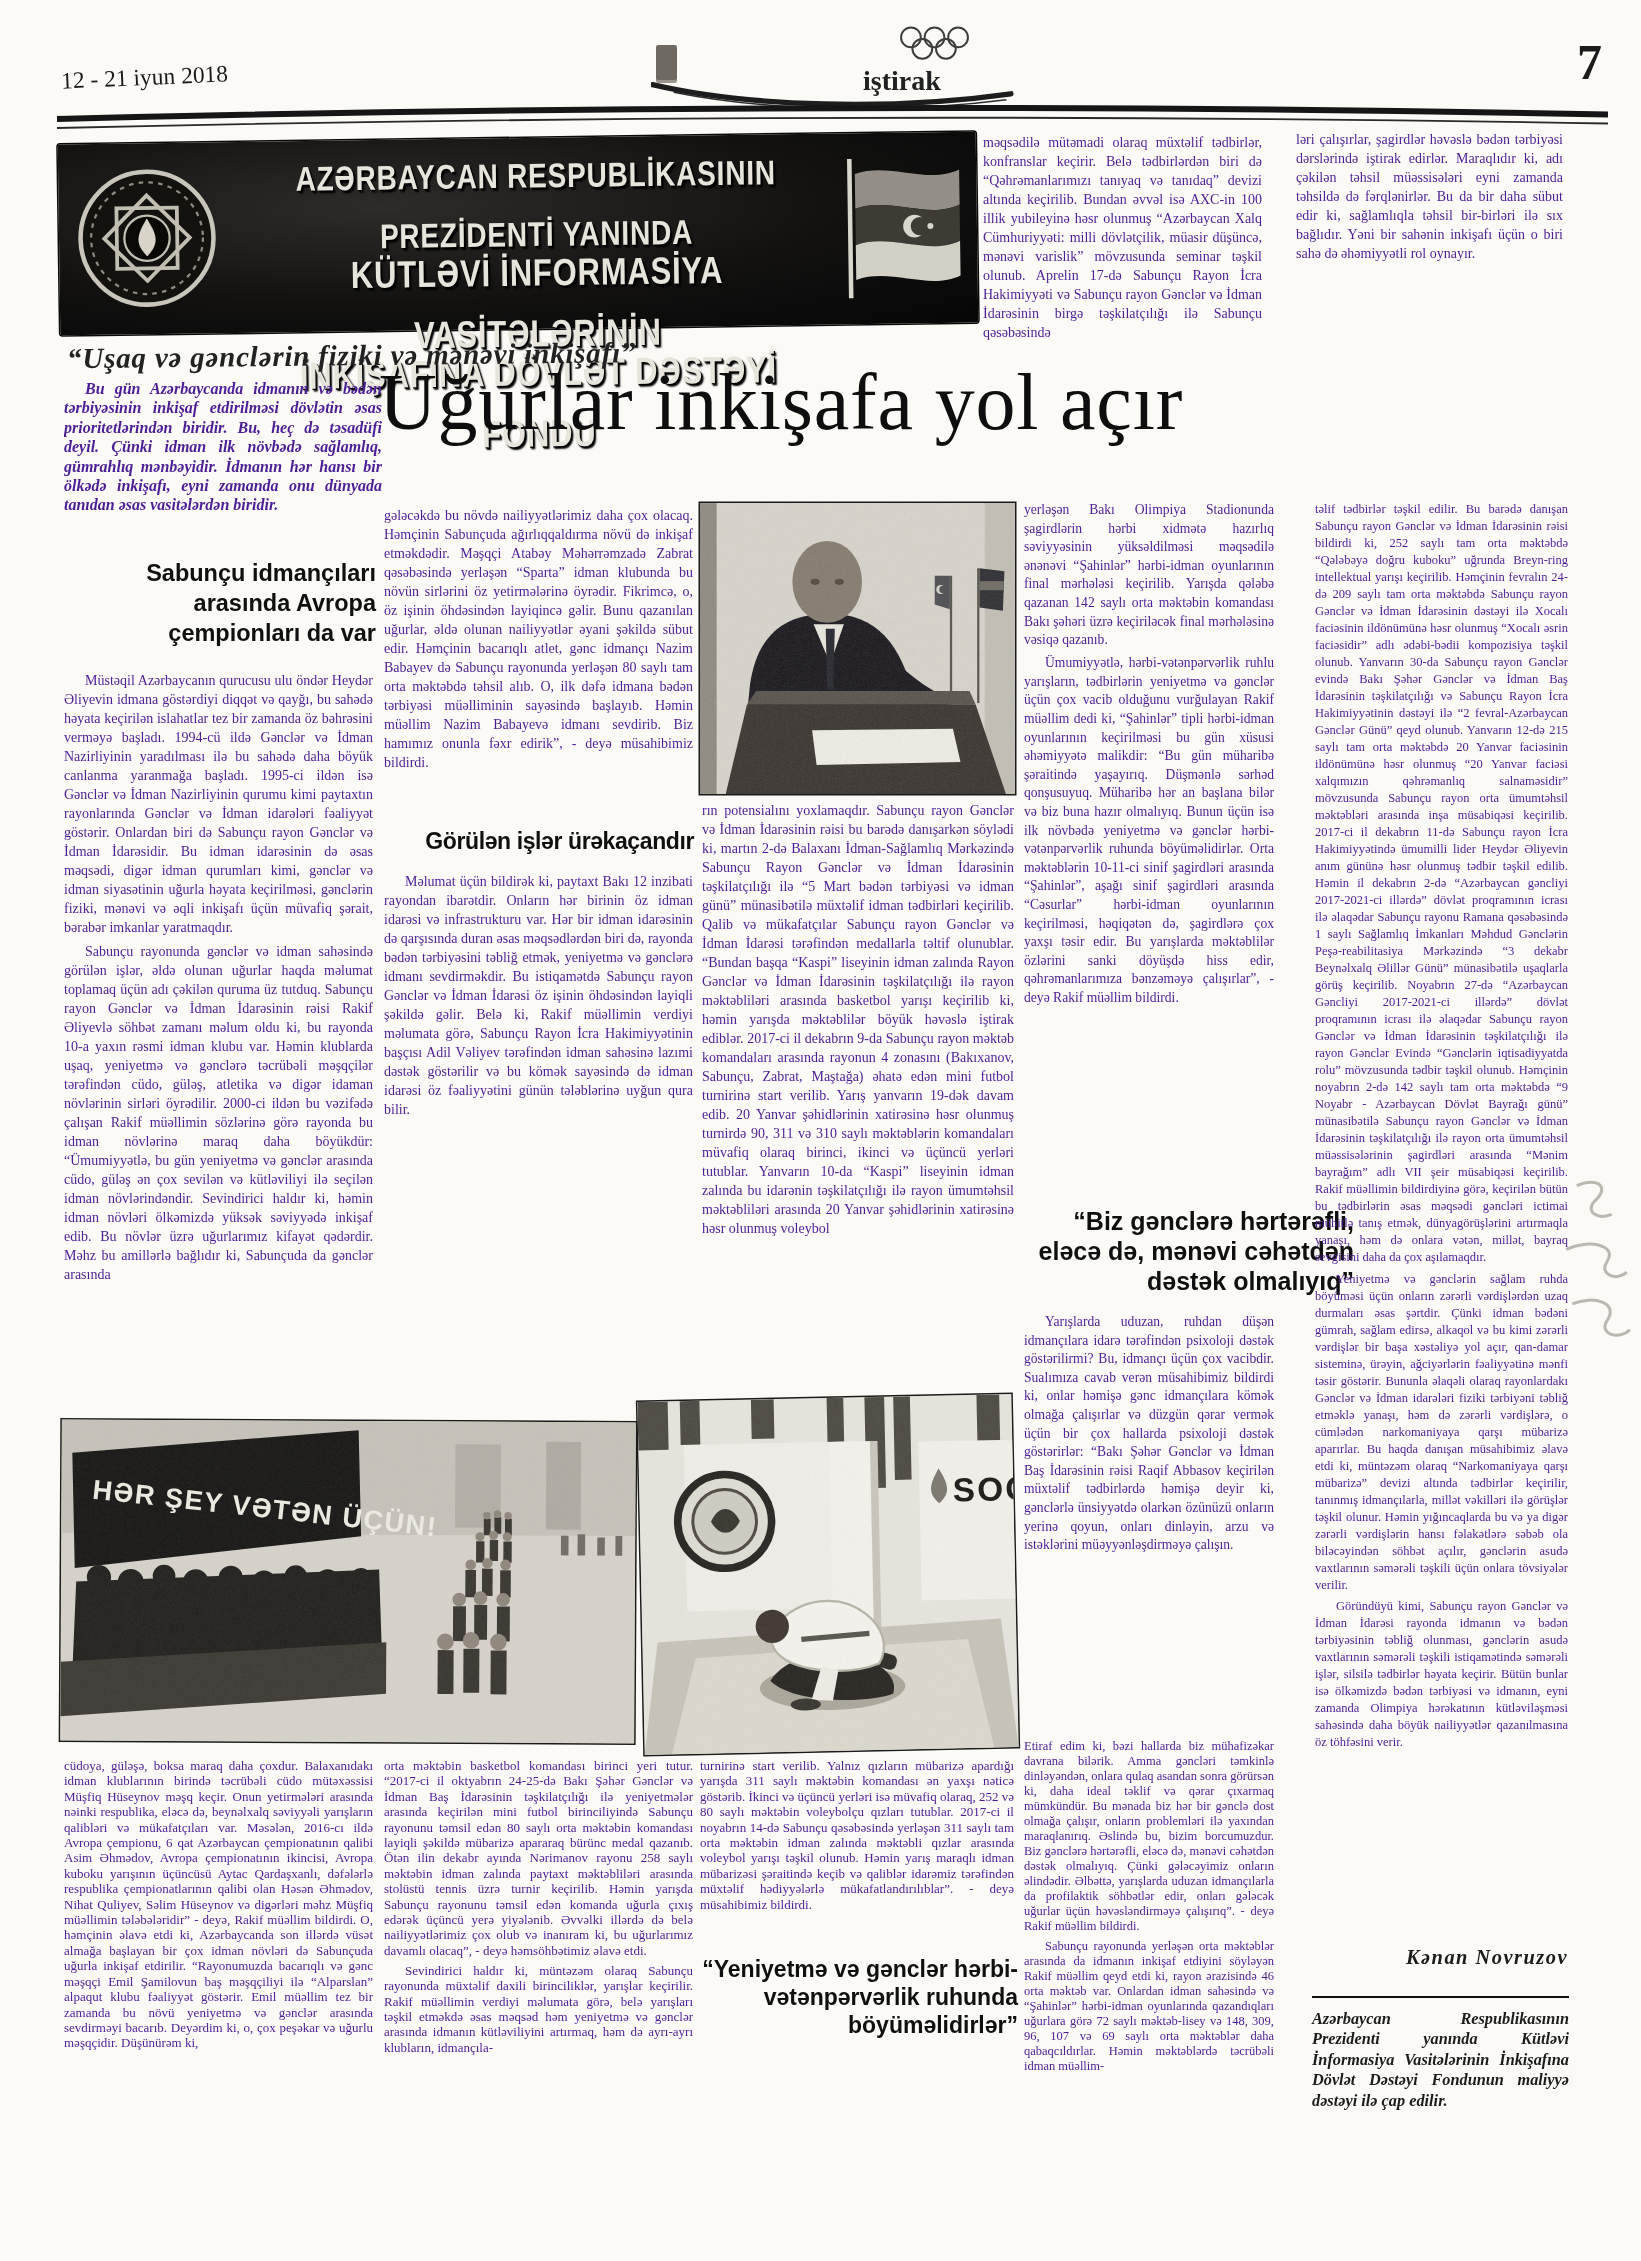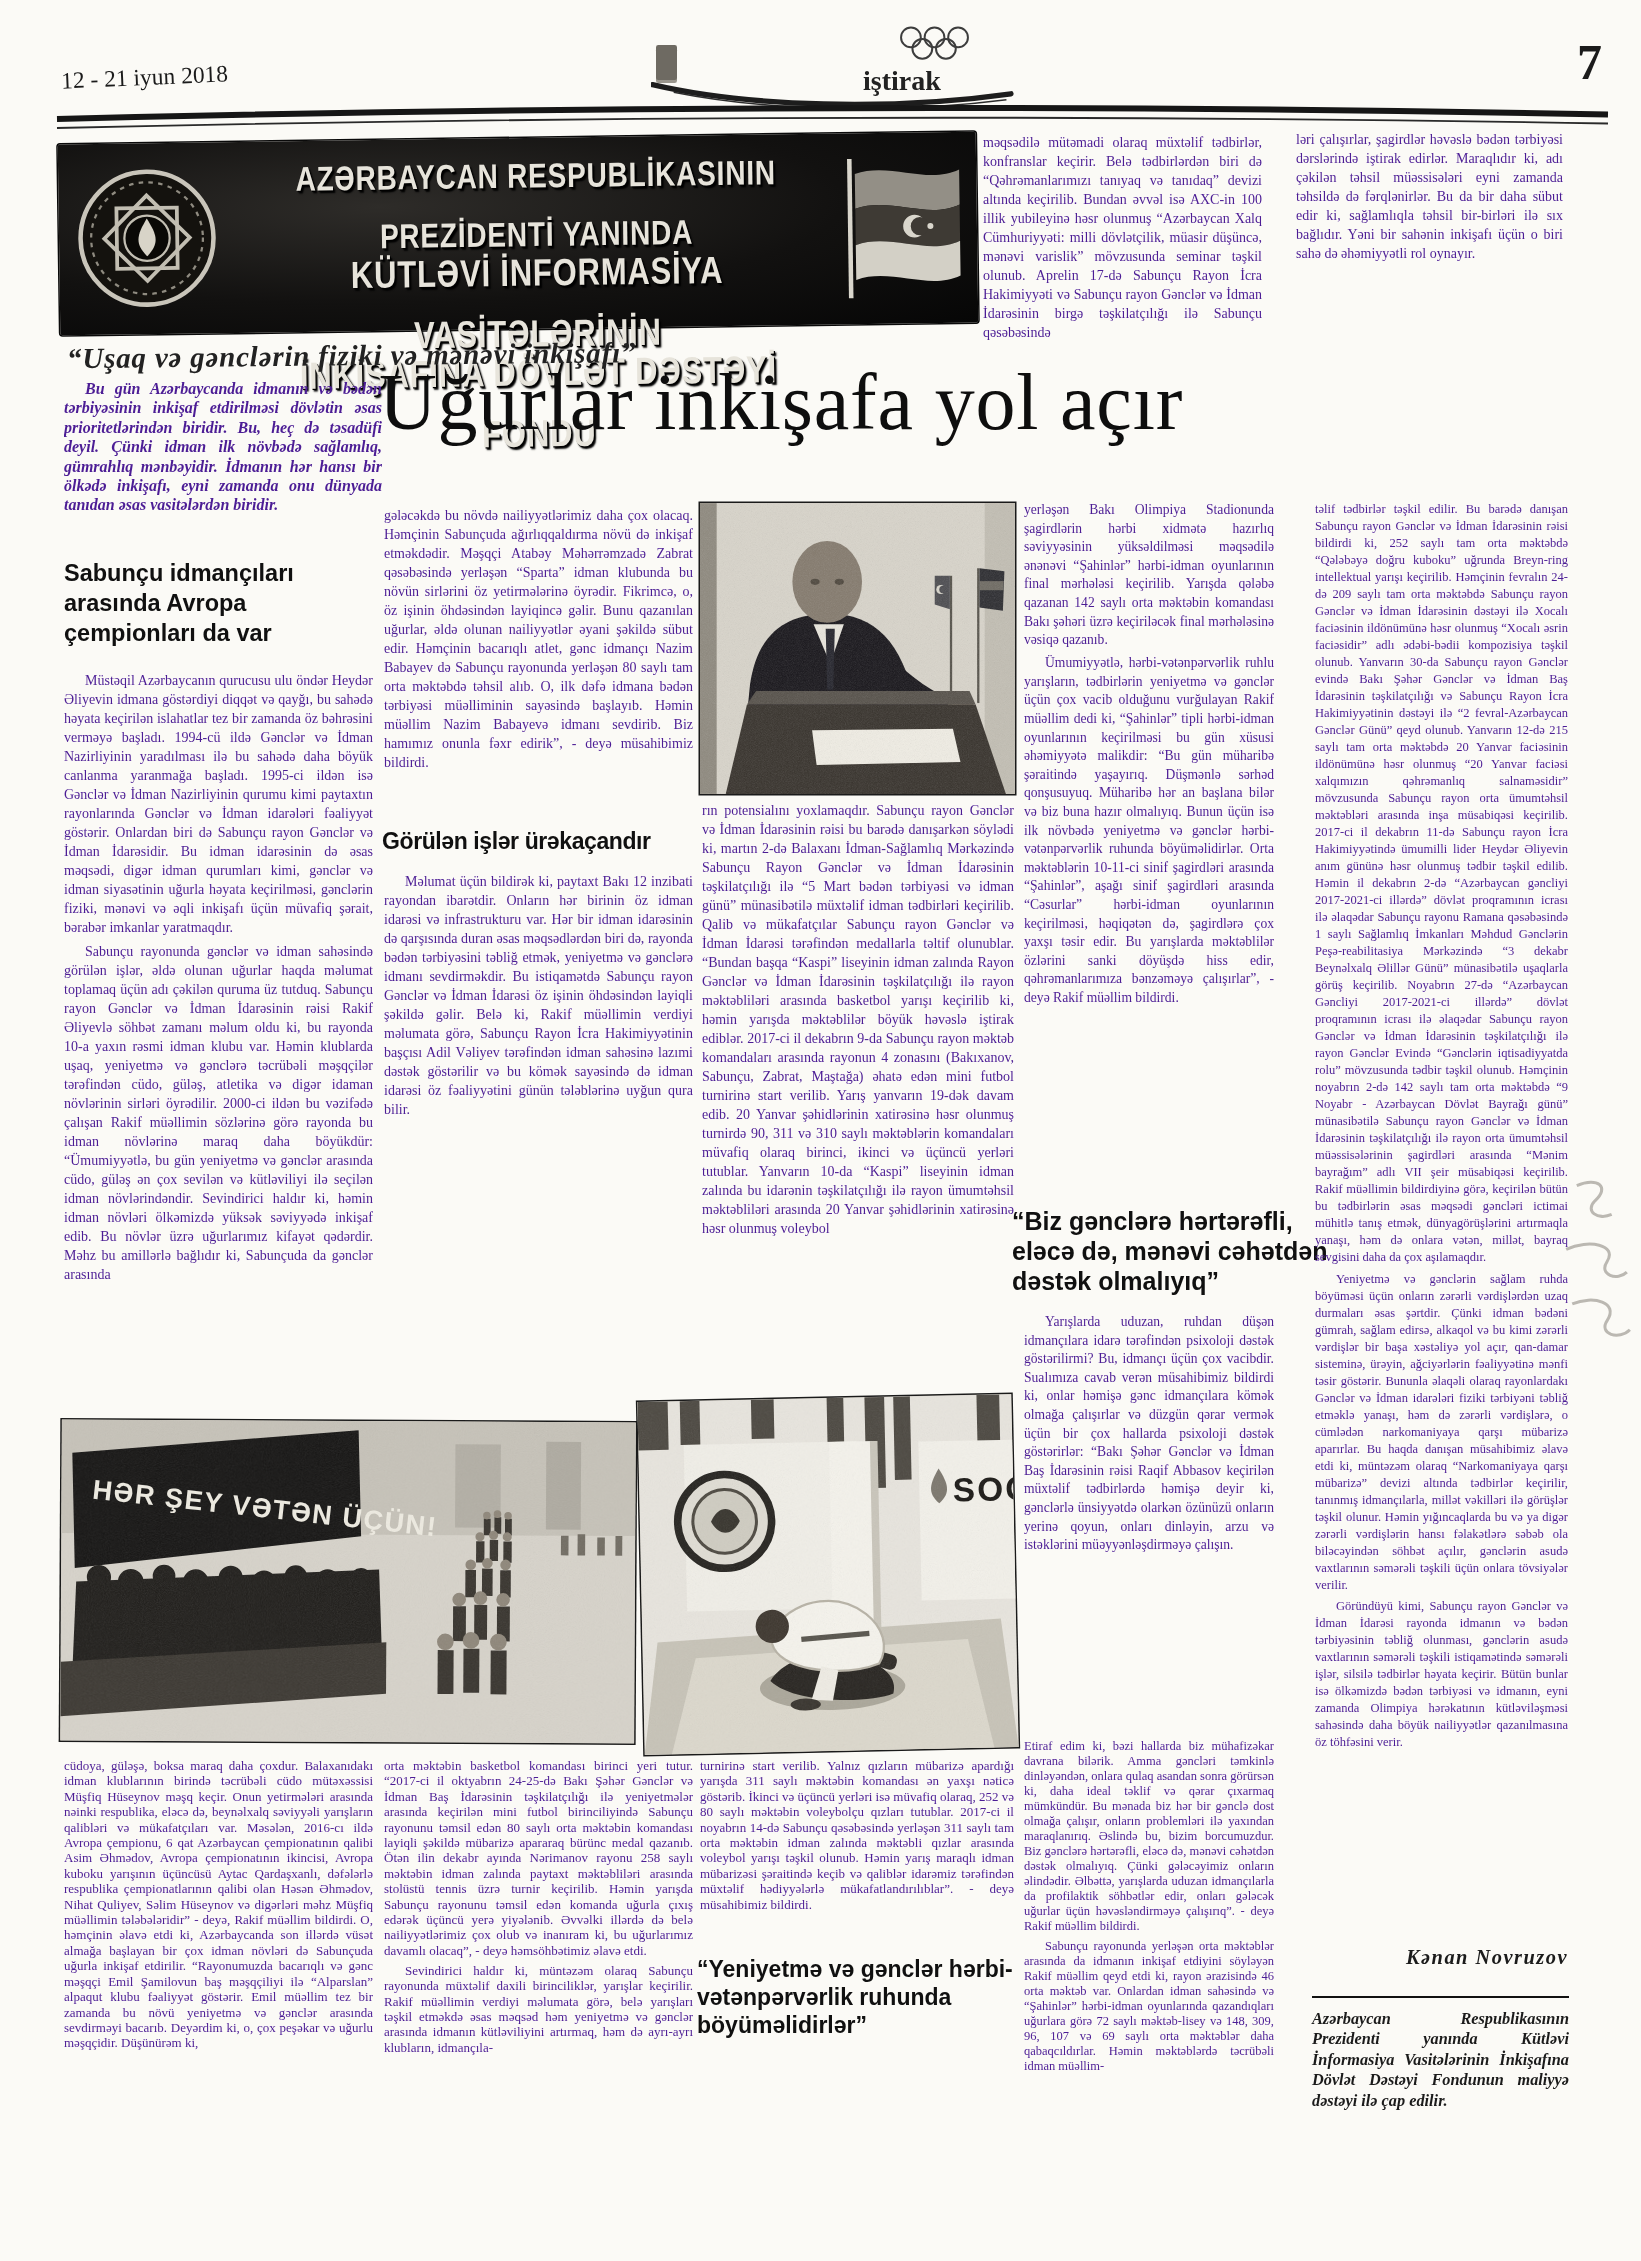--- a/index.html
+++ b/index.html
@@ -4,21 +4,21 @@
 <style>
   html,body{margin:0;padding:0;background:#777;}
   #page{position:relative;width:1642px;height:2261px;background:#fbfaf6;overflow:hidden;
         font-family:"Liberation Serif","DejaVu Serif",serif;color:#1b1b1b;}
   .abs{position:absolute;}
   .txt{position:absolute;overflow:hidden;text-align:justify;color:#4c1d95;}
   .txt p{margin:0 0 4.5px 0;}
   .txt p.ind{text-indent:21px;}
   .serifb{font-family:"Liberation Serif","DejaVu Serif",serif;font-weight:700;}
   .shead{position:absolute;font-family:"Liberation Sans","DejaVu Sans",sans-serif;
-         font-weight:700;color:#101010;text-align:left;}
+         font-weight:700;color:#101010;text-align:right;}
   .bd{font-size:14px;line-height:19px;}
   .bd4{font-size:13.6px;line-height:18.6px;}
   .bd5{font-size:12.5px;line-height:17px;}
   .bds{font-size:13px;line-height:15.4px;}
   .bds2{font-size:12.5px;line-height:15px;}
   #headline{position:absolute;left:379px;top:357px;width:1090px;height:133px;
             font-size:80px;letter-spacing:0.8px;text-align:left;color:#0e0e0e;
             font-family:"Liberation Serif","DejaVu Serif",serif;}
   #lead{font-weight:700;font-style:italic;font-size:16px;line-height:19.4px;}
   #fund-banner{position:absolute;left:59px;top:138px;width:918px;height:191px;

